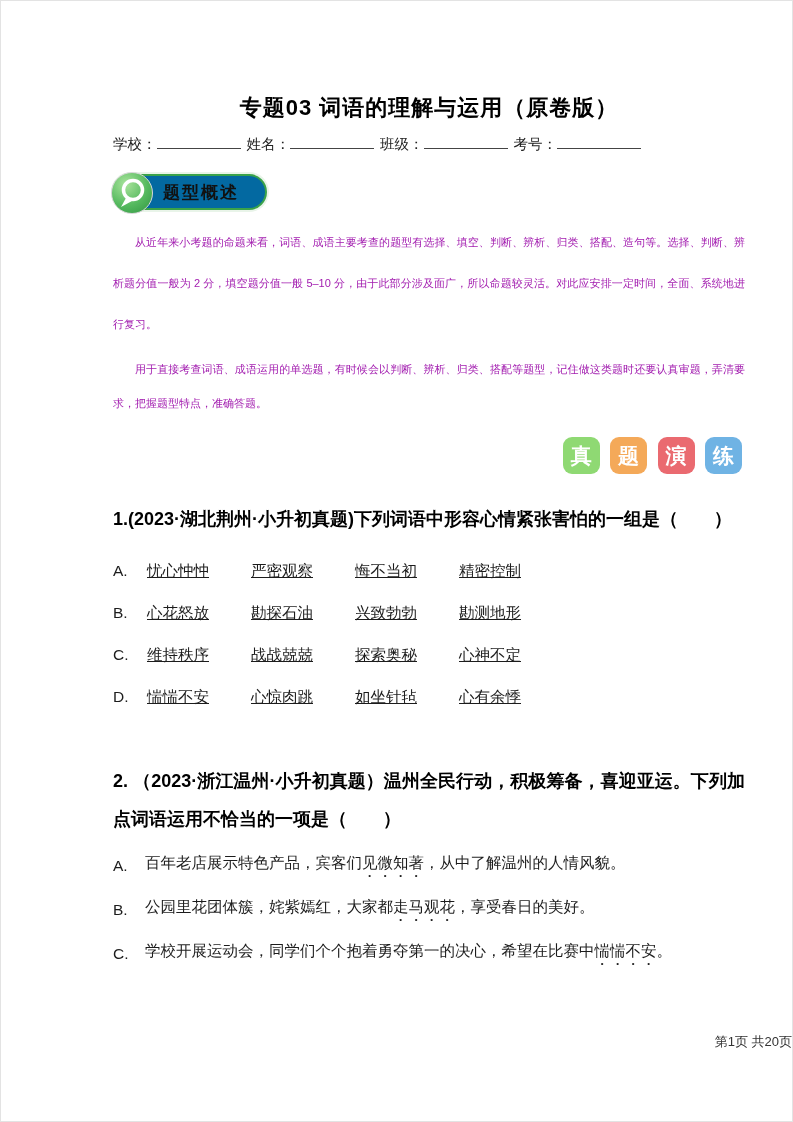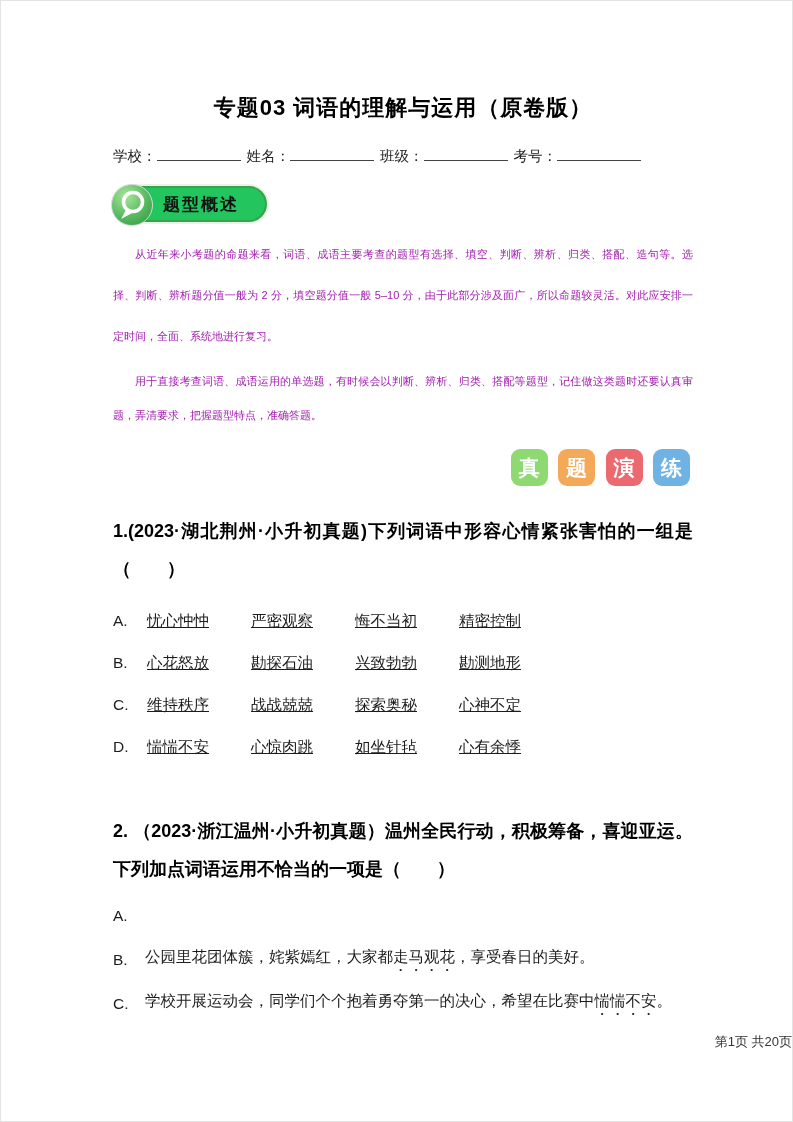--- a/index.html
+++ b/index.html
@@ -7,32 +7,32 @@
   .page {
     position:relative;
     width:793px; height:1122px;
     margin:0 auto;
     background:#fff;
     border:1px solid #e3e3e3;
     font-family:"Liberation Sans","DejaVu Sans",sans-serif;
     color:#1a1a1a;
     overflow:hidden;
   }
-  .content { padding:92px 99px 0 112px; }
+  .content { padding:92px 47px 0 112px; }
 
   .title {
     text-align:center;
     font-size:22px;
     font-weight:bold;
     letter-spacing:1px;
     color:#000;
   }
 
   .info-line {
-    margin-top:24px;
+    margin-top:12px;
     font-size:14.5px;
     color:#222;
     white-space:nowrap;
   }
   .info-item { margin-right:2px; }
   .blank {
     display:inline-block;
     width:84px; height:14px;
     border-bottom:1px solid #444;
     vertical-align:baseline;
@@ -40,21 +40,21 @@
 
   
   .badge-wrap { display:inline-block; margin-top:20px; }
   .badge-wrap.outlined { border:2px solid #3de23d; padding:1px; margin-top:14px; }
   .badge {
     position:relative;
     display:inline-flex;
     align-items:center;
     height:36px;
     border-radius:20px;
-    background:#22c55e;
+    background:#0369a1;
     padding:0 26px 0 48px;
   }
   .badge.green { border:2px solid #3aa24a; box-shadow:0 0 0 2px #e9f4e9; }
   .badge.blue  { border:2px solid #2795cb; box-shadow:0 0 0 2px #eaf4fa; }
   .badge .circ {
     position:absolute; left:-4px; top:-4px;
     width:42px; height:42px; border-radius:50%;
     border:1px solid #d7d7d7;
   }
   .badge.green .circ { background:radial-gradient(circle at 35% 28%, #a9e49b 0%, #55b95f 55%, #2f9440 100%); }
@@ -188,20 +188,21 @@
         <span class="word">如坐针毡</span>
         <span class="word">心有余悸</span>
       </div>
     </div>
 
     <div class="qstem q2"><span>2.</span><span> </span><span>（2023·浙江温州·小升初真题）温州全民行动，积极筹备，喜迎亚运。下列加点词语运用不恰当的一项是（　　）</span></div>
 
     <div class="opt-lines">
       <div class="opt-line">
         <span class="letter">A.</span>
+        <span><span>百年老店展示特色产品，宾客们</span><span class="emph">见微知著</span><span>，从中了解温州的人情风貌。</span></span>
       </div>
       <div class="opt-line">
         <span class="letter">B.</span>
         <span><span>公园里花团体簇，姹紫嫣红，大家都</span><span class="emph">走马观花</span><span>，享受春日的美好。</span></span>
       </div>
       <div class="opt-line">
         <span class="letter">C.</span>
         <span><span>学校开展运动会，同学们个个抱着勇夺第一的决心，希望在比赛中</span><span class="emph">惴惴不安</span><span>。</span></span>
       </div>
     </div>

